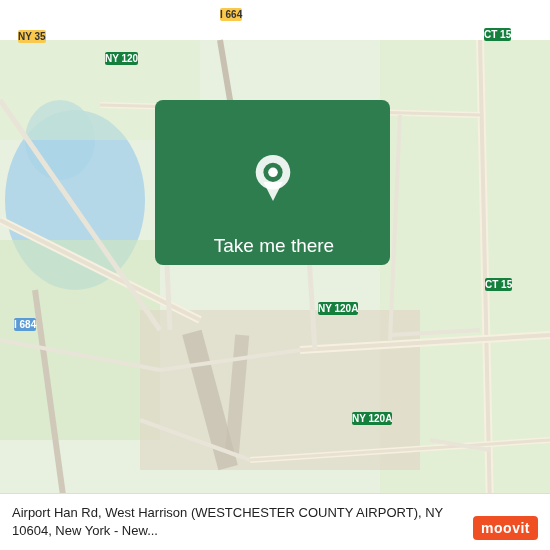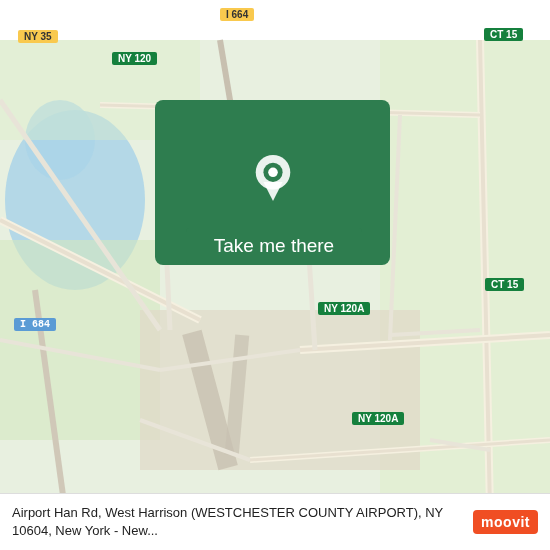--- a/index.html
+++ b/index.html
@@ -22,21 +22,21 @@
 
     
     #bottom-bar {
       position: absolute;
       bottom: 0;
       left: 0;
       right: 0;
       background: white;
       padding: 10px 12px 10px 12px;
       display: flex;
-      align-items: center;
+      align-items: flex-end;
       justify-content: space-between;
       border-top: 1px solid #ddd;
       z-index: 10;
     }
 
     #bottom-bar-text {
       flex: 1;
       font-size: 13px;
       color: #222;
       line-height: 1.4;
@@ -114,21 +114,21 @@
       margin-bottom: 8px;
     }
 
     
     .road-label {
       position: absolute;
       font-size: 10px;
       font-weight: bold;
       color: #333;
       background: #f9c94e;
-      padding: 1px 6px;
+      padding: 1px 0;
       border-radius: 2px;
       z-index: 8;
       white-space: nowrap;
     }
     .road-label-green {
       background: #15803d;
       color: white;
     }
     .road-label-blue {
       background: #5b9bd5;
@@ -184,23 +184,23 @@
     <line x1="0" y1="60" x2="160" y2="290" stroke="#e8e4d8" stroke-width="5"></line>
 
     <line x1="220" y1="0" x2="240" y2="120" stroke="#c8c0b0" stroke-width="6"></line>
 
     <line x1="390" y1="295" x2="480" y2="290" stroke="#e8e4d8" stroke-width="4"></line>
     <line x1="430" y1="400" x2="490" y2="410" stroke="#e8e4d8" stroke-width="4"></line>
   </svg>
 
   <div class="road-label" style="top:30px; left:18px;">NY 35</div>
   <div class="road-label" style="top:8px; left:220px;">I 664</div>
-  <div class="road-label road-label-green" style="top:52px; left:112px;">NY 120</div>
+  <div class="road-label road-label-green" style="top:52px; left:105px;">NY 120</div>
   <div class="road-label road-label-green" style="top:28px; left:484px;">CT 15</div>
-  <div class="road-label road-label-blue" style="top:318px; left:14px;font-family:Liberation Mono, monospace;">I 684</div>
+  <div class="road-label road-label-blue" style="top:318px; left:14px;">I 684</div>
   <div class="road-label road-label-green" style="top:302px; left:318px;">NY 120A</div>
   <div class="road-label road-label-green" style="top:412px; left:352px;">NY 120A</div>
   <div class="road-label road-label-green" style="top:278px; left:485px;">CT 15</div>
 
   <div id="marker-area">
 
     <svg id="pin-icon" viewBox="0 0 40 50" xmlns="http://www.w3.org/2000/svg">
       <circle cx="20" cy="18" r="18" fill="white" opacity="0.9"></circle>
       <circle cx="20" cy="18" r="10" fill="#2e7d4f"></circle>
       <polygon points="20,48 10,28 30,28" fill="white" opacity="0.9"></polygon>

